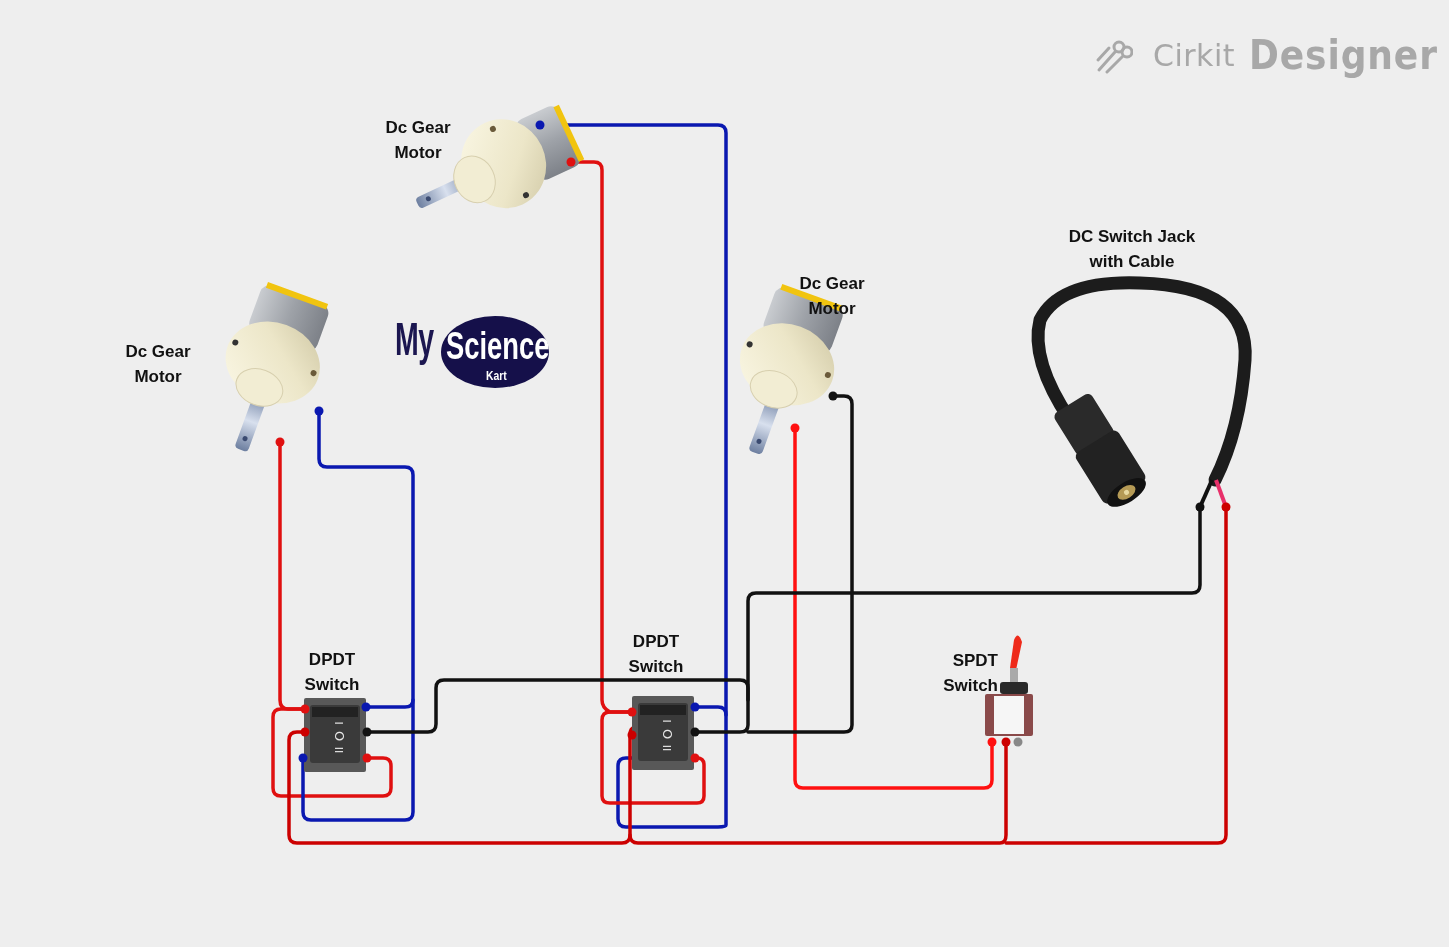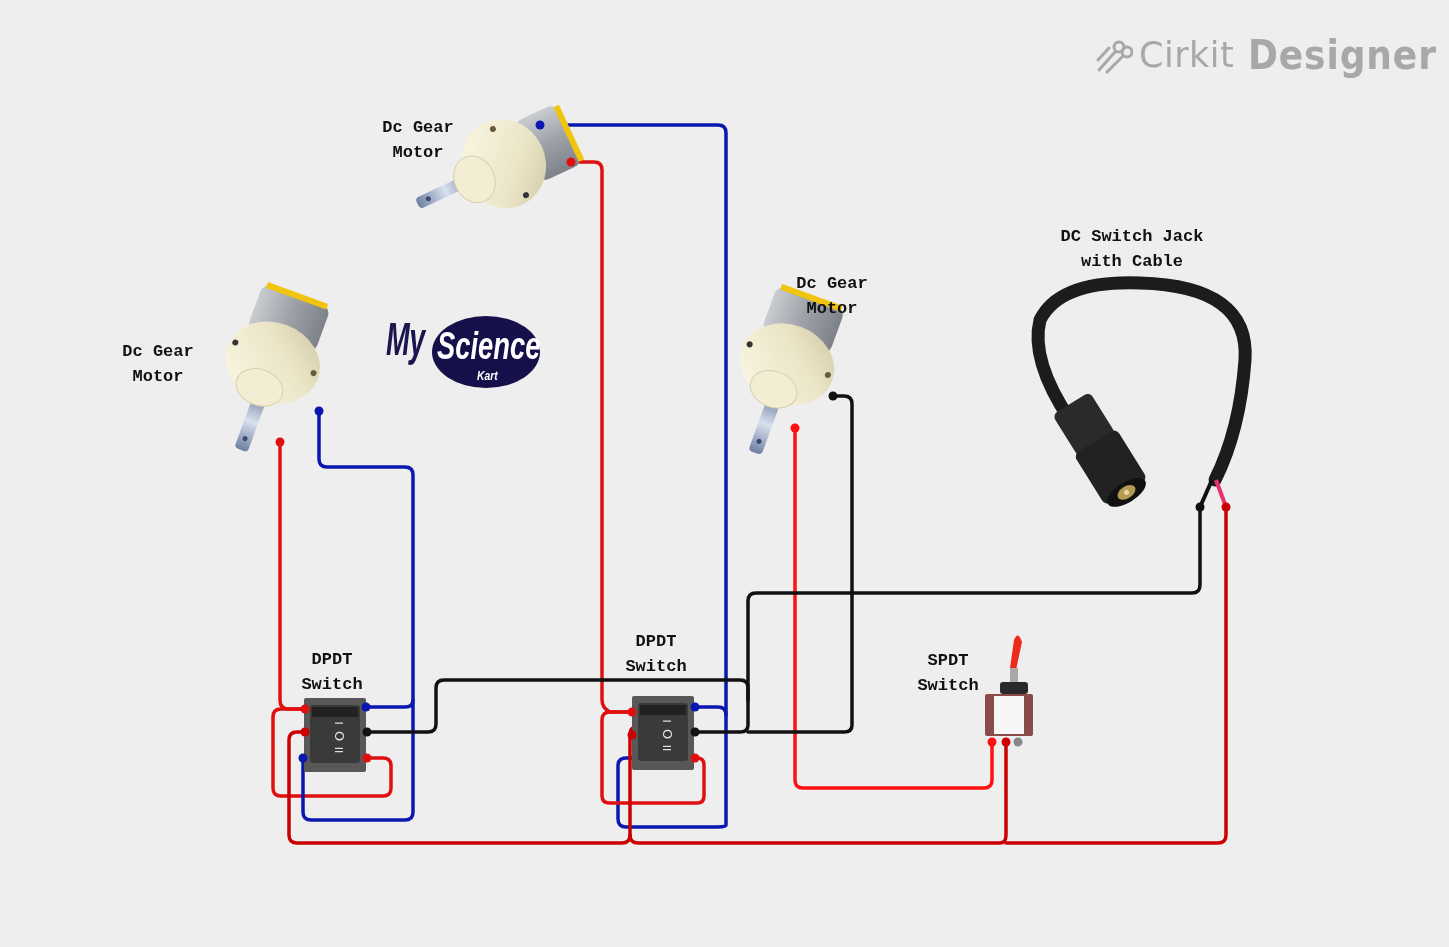--- a/index.html
+++ b/index.html
@@ -1,22 +1,22 @@
 <!DOCTYPE html>
 <html><head>
 <meta charset="utf-8">
 <style>
   html, body { margin:0; padding:0; }
   body { width:1449px; height:947px; background:#eeeeee; position:relative; overflow:hidden; font-family:"Liberation Mono", "DejaVu Sans Mono", monospace; }
   #canvas { position:absolute; left:0; top:0; }
-  .label { position:absolute; font-family:Liberation Mono, monospace; font-weight:bold; font-size:17px; color:#111; text-align:center; line-height:25px; white-space:pre; }
+  .label { position:absolute; font-family:Liberation Sans, sans-serif; font-weight:bold; font-size:17px; color:#111; text-align:center; line-height:25px; white-space:pre; }
   .brand { position:absolute; left:1095px; top:30px; height:50px; display:flex; align-items:center; color:#a8a8a8; }
-  .brand .b1 { font-family:"DejaVu Sans", sans-serif; font-size:35px; margin-left:6px; letter-spacing:0.5px; }
+  .brand .b1 { font-family:"DejaVu Sans", sans-serif; font-size:30px; margin-left:20px; letter-spacing:0.5px; }
   .brand .b2 { font-family:"DejaVu Sans", sans-serif; font-size:40px; font-weight:bold; margin-left:14px; transform:scaleX(0.9); transform-origin:left center; letter-spacing:1px; }
-  .logo { position:absolute; left:386px; top:312px; width:160px; height:80px;font-style:italic; }
+  .logo { position:absolute; left:395px; top:312px; width:160px; height:80px; }
   .logo .my { position:absolute; left:0; top:0; font-family:"Liberation Sans", sans-serif; font-weight:bold; font-size:46px; color:#1b1650; transform:scaleX(0.62); transform-origin:left top; letter-spacing:-1px; }
   .logo .ell { position:absolute; left:46px; top:4px; width:108px; height:72px; background:#15104a; border-radius:50%; }
   .logo .sci { position:absolute; left:51px; top:13px; font-family:"Liberation Sans", sans-serif; font-weight:bold; font-size:38px; color:#fff; transform:scaleX(0.72); transform-origin:left top; }
   .logo .kart { position:absolute; left:91px; top:56px; font-family:"Liberation Sans", sans-serif; font-weight:bold; font-size:13px; color:#fff; transform:scaleX(0.8); transform-origin:left top; }
 </style>
 </head>
 <body>
 
 <svg id="canvas" width="1449" height="947" viewBox="0 0 1449 947">
   <defs>
@@ -190,16 +190,16 @@
 <div class="label" style="left:368px; top:115px; width:100px;">Dc Gear
 Motor</div>
 <div class="label" style="left:108px; top:339px; width:100px;">Dc Gear
 Motor</div>
 <div class="label" style="left:782px; top:271px; width:100px;">Dc Gear
 Motor</div>
 <div class="label" style="left:282px; top:647px; width:100px;">DPDT
 Switch</div>
 <div class="label" style="left:606px; top:629px; width:100px;">DPDT
 Switch</div>
-<div class="label" style="left:898px; top:648px; width:100px;">SPDT
+<div class="label" style="left:898px; top:648px; width:100px;text-align:right;">SPDT
 Switch</div>
 <div class="label" style="left:1032px; top:224px; width:200px;">DC Switch Jack
 with Cable</div>
 
 </body></html>

